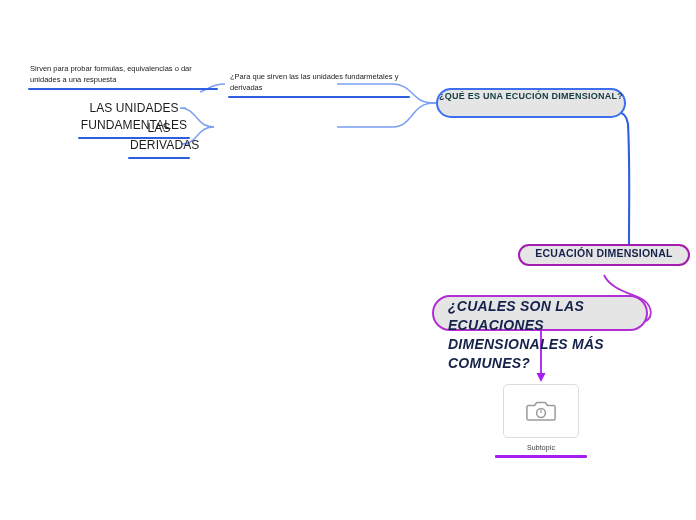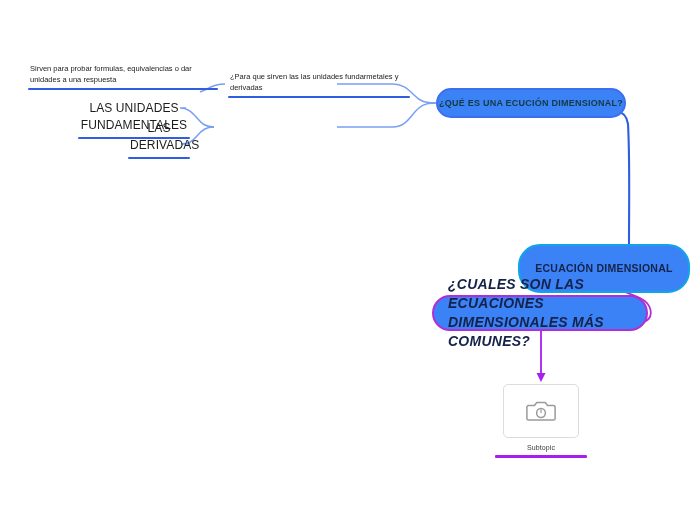--- a/index.html
+++ b/index.html
@@ -53,23 +53,23 @@
     font-size: 12px;
     letter-spacing: 0.1px;
     text-align: center;
   }
 
   
   .pill {
     position: absolute;
     box-sizing: border-box;
     border-radius: 22px;
-    background: #3b82f6;
+    background: #e5e5e5;
     display: flex;
-    align-items: center;
+    align-items: flex-start;
     justify-content: center;
     text-align: center;
   }
   .pill .pill-text {
     font-weight: bold;
     letter-spacing: 0.25px;
     white-space: pre-line;
     line-height: 1.35;
   }
 
@@ -82,22 +82,22 @@
   }
   #node-question-blue .pill-text {
     font-size: 9px;
     color: #143a42;
   }
 
   #node-central {
     left: 518px;
     top: 244px;
     width: 172px;
-    height: 49px;
-    border: 2px solid #0ea5e9;
+    height: 22px;
+    border: 2px solid #a21caf;
   }
   #node-central .pill-text {
     font-size: 10.5px;
     color: #15224a;
   }
 
   #node-question-purple {
     left: 432px;
     top: 295px;
     width: 216px;

